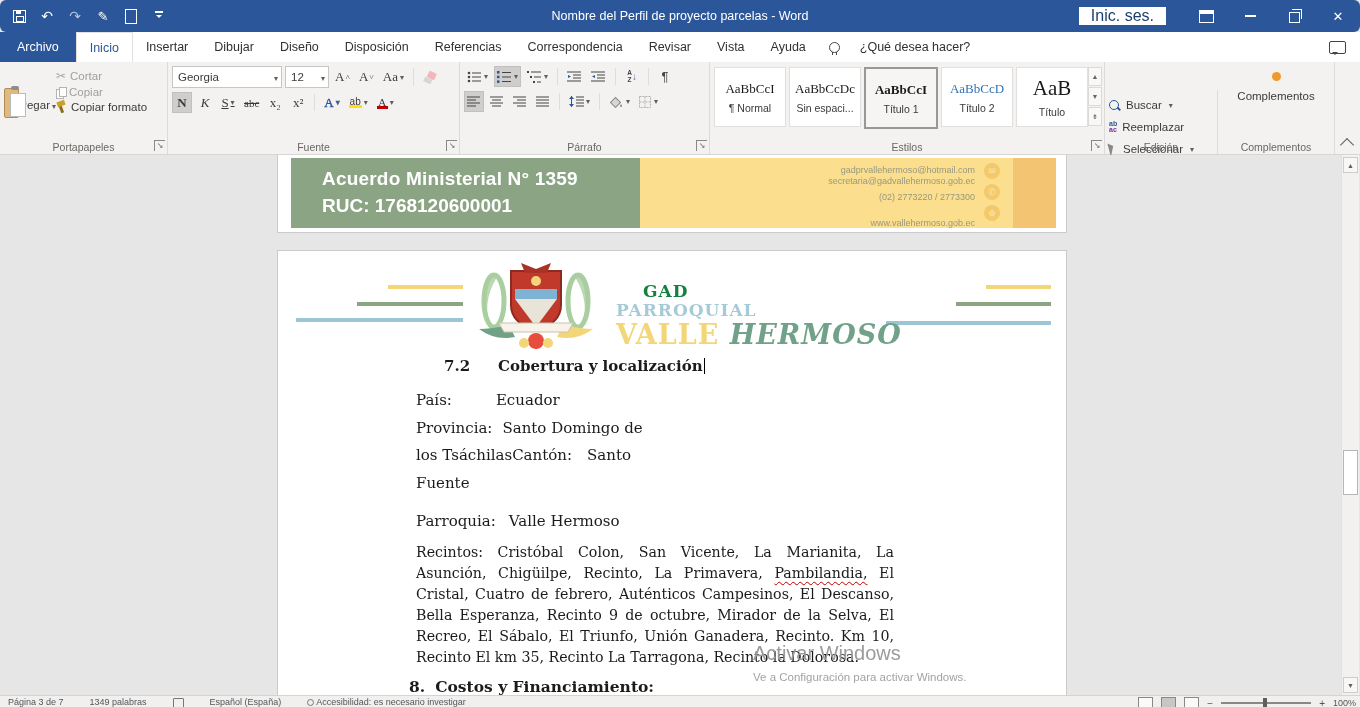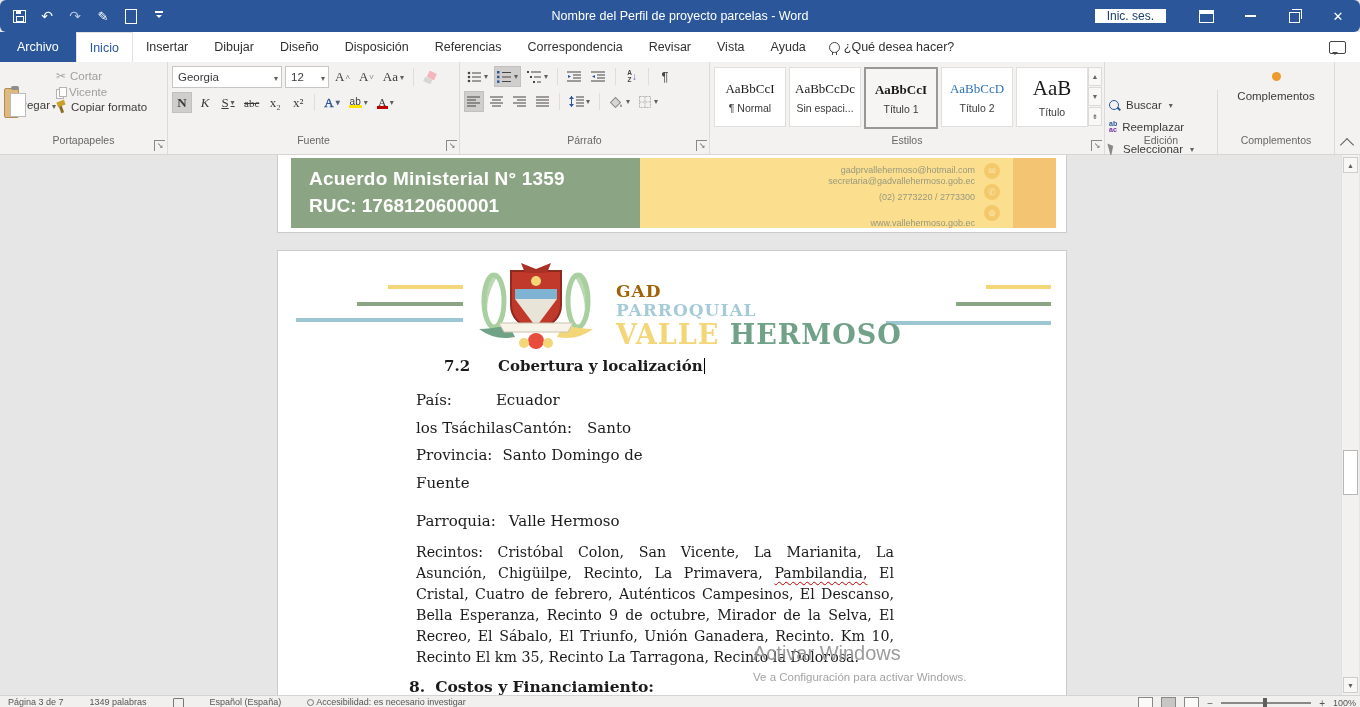--- a/index.html
+++ b/index.html
@@ -13,43 +13,43 @@
   .ic-save::after{content:"";position:absolute;left:2px;bottom:0;width:6px;height:4px;border:1px solid #fff;}
   .ic-undo::before{content:"↶";font-size:14px;}
   .ic-redo::before{content:"↷";font-size:14px;color:#b7c6e2;}
   .ic-pen::before{content:"✎";font-size:13px;}
   .ic-newdoc{width:10px;height:13px;border:1.3px solid #fff;background:transparent;}
   .ic-qatdd{display:flex;flex-direction:column;align-items:center;}
   .ic-qatdd::before{content:"";width:8px;height:1.5px;background:#fff;margin-bottom:1px;}
   .ic-qatdd::after{content:"";border:3.5px solid transparent;border-top-color:#fff;margin-top:1px;}
   .wtitle{position:absolute;left:50%;transform:translateX(-50%);font-size:12.5px;white-space:nowrap;}
   .tright{margin-left:auto;display:flex;align-items:center;height:100%;}
-  .signin{background:#fff;color:#1d3e6e;font-size:12px;padding:0 12px;margin-right:18px;cursor:default;}
+  .signin{background:#fff;color:#1d3e6e;font-size:16px;padding:0 12px;margin-right:18px;cursor:default;}
   .winbtn{width:44px;height:100%;display:flex;align-items:center;justify-content:center;color:#fff;font-size:13px;}
   .ic-ribopt{width:13px;height:11px;border:1.2px solid #fff;position:relative;}
   .ic-ribopt::before{content:"";position:absolute;left:0;top:0;right:0;height:3px;background:#fff;}
   .ic-ribopt::after{content:"↑";position:absolute;left:3px;top:1px;font-size:8px;color:#2b579a;}
   .ic-min{width:11px;height:1.4px;background:#fff;}
   .ic-restore{width:9px;height:9px;border:1.2px solid #fff;position:relative;margin-top:2px;}
   .ic-restore::before{content:"";position:absolute;left:2px;top:-4px;width:9px;height:9px;border-top:1.2px solid #fff;border-right:1.2px solid #fff;}
   .ic-close::before{content:"✕";font-size:13px;}
   
   .tabrow{height:30px;background:#fff;display:flex;align-items:stretch;font-size:12.5px;color:#323130;position:relative;}
   .tab{display:flex;align-items:center;padding:0 13px;cursor:default;}
   .tab.archivo{background:#2b579a;color:#fff;padding:0 17px;}
   .tab.active{color:#2b579a;border:1px solid #e3e1df;border-bottom:none;background:#fff;}
-  .tellme{display:flex;align-items:center;gap:4px;padding:0 10px;color:#323130;}
+  .tellme{display:flex;align-items:center;gap:20px;padding:0 10px;color:#323130;}
   .ic-bulb{width:9px;height:9px;border:1.4px solid #444;border-radius:50%;position:relative;}
   .ic-bulb::after{content:"";position:absolute;left:2px;top:9px;width:3px;height:3px;border-left:1.4px solid #444;border-right:1.4px solid #444;}
   .ic-feedback{margin-left:auto;margin-right:14px;align-self:center;width:15px;height:11px;border:1.3px solid #444;border-radius:2px;position:relative;}
   .ic-feedback::after{content:"";position:absolute;left:2px;bottom:-5px;border:3px solid transparent;border-top-color:#444;}
   
   .ribbon{height:93px;background:#f3f2f1;border-bottom:1px solid #d8d6d4;display:flex;box-sizing:border-box;position:relative;font-size:11.5px;color:#3b3a39;}
   .group{position:relative;border-right:1px solid #dddbd9;box-sizing:border-box;padding:4px 4px 16px;}
-  .g-label{position:absolute;bottom:8px;left:0;right:0;text-align:center;font-size:10.5px;color:#696763;}
+  .g-label{position:absolute;bottom:1px;left:0;right:0;text-align:center;font-size:10.5px;color:#696763;}
   .launcher{position:absolute;right:2px;bottom:3px;width:10px;height:10px;border-top:1px solid #8a8886;border-left:1px solid #8a8886;font-size:8px;line-height:10px;text-align:center;color:#696763;}
   .launcher::before{content:"↘";}
   .dd::after{content:"▾";font-size:8px;color:#605e5c;margin-left:2px;}
   .rbtn{display:inline-flex;align-items:center;justify-content:center;height:21px;min-width:20px;padding:0 2px;border:1px solid transparent;box-sizing:border-box;cursor:default;}
   .rbtn.sel{background:#d0cecd;border-color:#c2c0be;}
   .vsep{width:1px;background:#ddd;align-self:stretch;margin:2px 3px;}
   
   .g-clip{width:168px;display:flex;}
   .pastebtn{width:52px;display:flex;align-items:center;padding-top:2px;}
   .ic-paste{width:22px;height:28px;background:#e0b97e;border:1px solid #b08c52;border-radius:2px;position:relative;}
@@ -111,41 +111,41 @@
   .g-addins{width:117px;}
   .addinbtn{display:flex;flex-direction:column;align-items:center;padding-top:6px;gap:9px;font-size:11.5px;}
   .dot{width:9px;height:9px;border-radius:50%;background:#ee9b2e;}
   .ribchev{position:absolute;right:8px;bottom:4px;width:9px;height:9px;border-top:1.6px solid #605e5c;border-left:1.6px solid #605e5c;transform:rotate(45deg);}
   
   .docarea{position:relative;height:540px;background:#e7e6e6;overflow:hidden;}
   .page{position:absolute;left:277px;width:790px;background:#fff;border:1px solid #cbcbcb;box-sizing:border-box;}
   .page1{top:0;height:78px;border-top:none;}
   .page2{top:95px;height:450px;}
   .band{position:absolute;left:13px;top:3px;width:765px;height:70px;display:flex;}
-  .band-green{width:349px;background:#8ba584;color:#fff;padding:10px 0 0 18px;box-sizing:border-box;font-weight:bold;}
+  .band-green{width:349px;background:#8ba584;color:#fff;padding:10px 0 0 31px;box-sizing:border-box;font-weight:bold;}
   .bg-l1{font-size:19px;letter-spacing:.2px;}
   .bg-l2{font-size:19px;margin-top:5px;}
   .band-yellow{width:373px;background:#fbdf8e;position:relative;}
   .band-orange{width:43px;background:#f3c472;}
   .contact{position:absolute;right:38px;top:7px;text-align:right;font-size:9px;color:#98987f;line-height:10.5px;}
   .c-phone{margin-top:6px;}
   .c-web{margin-top:15px;}
   .cicons{position:absolute;right:13px;top:5px;display:flex;flex-direction:column;gap:5px;}
   .circ{width:16px;height:16px;border-radius:50%;background:#f3c96b;color:#fbe7b0;font-size:9px;display:flex;align-items:center;justify-content:center;}
   
   .lline{position:absolute;height:4px;}
   .ly{background:#f2d678;}
   .lg{background:#8ba584;}
   .lb{background:#9cc6d3;}
   .logotext{position:absolute;left:338px;top:32px;font-weight:bold;line-height:1;}
-  .lt1{color:#a16207;font-size:17px;letter-spacing:1px;}
+  .lt1{color:#15803d;font-size:17px;letter-spacing:1px;margin-left:27px;}
   .lt2{color:#a5cbd8;font-size:17px;letter-spacing:1px;margin-top:2px;}
   .lt3{font-size:27px;letter-spacing:1px;margin-top:2px;white-space:nowrap;}
   .lt3 .v{color:#f2d678;}
-  .lt3 .h{color:#71a188;}
+  .lt3 .h{color:#71a188;font-style:italic;}
   
   .crest{position:absolute;left:183px;top:8px;}
   
   .doctext{font-family:"DejaVu Serif","Liberation Serif",serif;color:#1b1b1b;}
   .heading{position:absolute;left:166px;top:106px;font-weight:bold;font-size:15px;white-space:nowrap;}
   .heading .ht{margin-left:28px;}
   .caretbar{display:inline-block;width:1.2px;height:16px;background:#000;vertical-align:-3px;margin-left:1px;}
   .fields{position:absolute;left:138px;top:140px;font-size:15px;}
   .dline{height:27.5px;display:flex;align-items:baseline;}
   .g0{margin-left:44px;}
@@ -240,21 +240,21 @@
       <span class="ic-paste"></span>
       <span class="pastelbl dd">Pegar</span>
     </div>
     <div class="clipcol">
       <div class="srow dis">
           <span class="ic-cut"></span>
           <span>Cortar</span>
         </div>
       <div class="srow dis">
           <span class="ic-copy"></span>
-          <span>Vicente</span>
+          <span>Copiar</span>
         </div>
       <div class="srow">
           <span class="ic-fpaint"></span>
           <span>Copiar formato</span>
         </div>
     </div>
     <div class="g-label">Portapapeles</div>
     <span class="launcher"></span>
   </div>
 
@@ -524,26 +524,26 @@
     <div class="heading">
       <span>7.2</span><span class="ht">Cobertura y localización</span><span class="caretbar"></span>
     </div>
 
     <div class="fields">
       <div class="dline">
           <span>País:</span>
           <span class="g0">Ecuador</span>
         </div>
       <div class="dline">
+          <span>Provincia:</span>
+          <span class="g1">Santo Domingo de</span>
+        </div>
+      <div class="dline">
           <span>los TsáchilasCantón:</span>
           <span class="g2">Santo</span>
-        </div>
-      <div class="dline">
-          <span>Provincia:</span>
-          <span class="g1">Santo Domingo de</span>
         </div>
       <div class="dline">
           <span>Fuente</span>
           <span></span>
         </div>
     </div>
     <div class="parr dline">
       <span>Parroquia:</span>
         <span class="g4">Valle Hermoso</span>
     </div>

